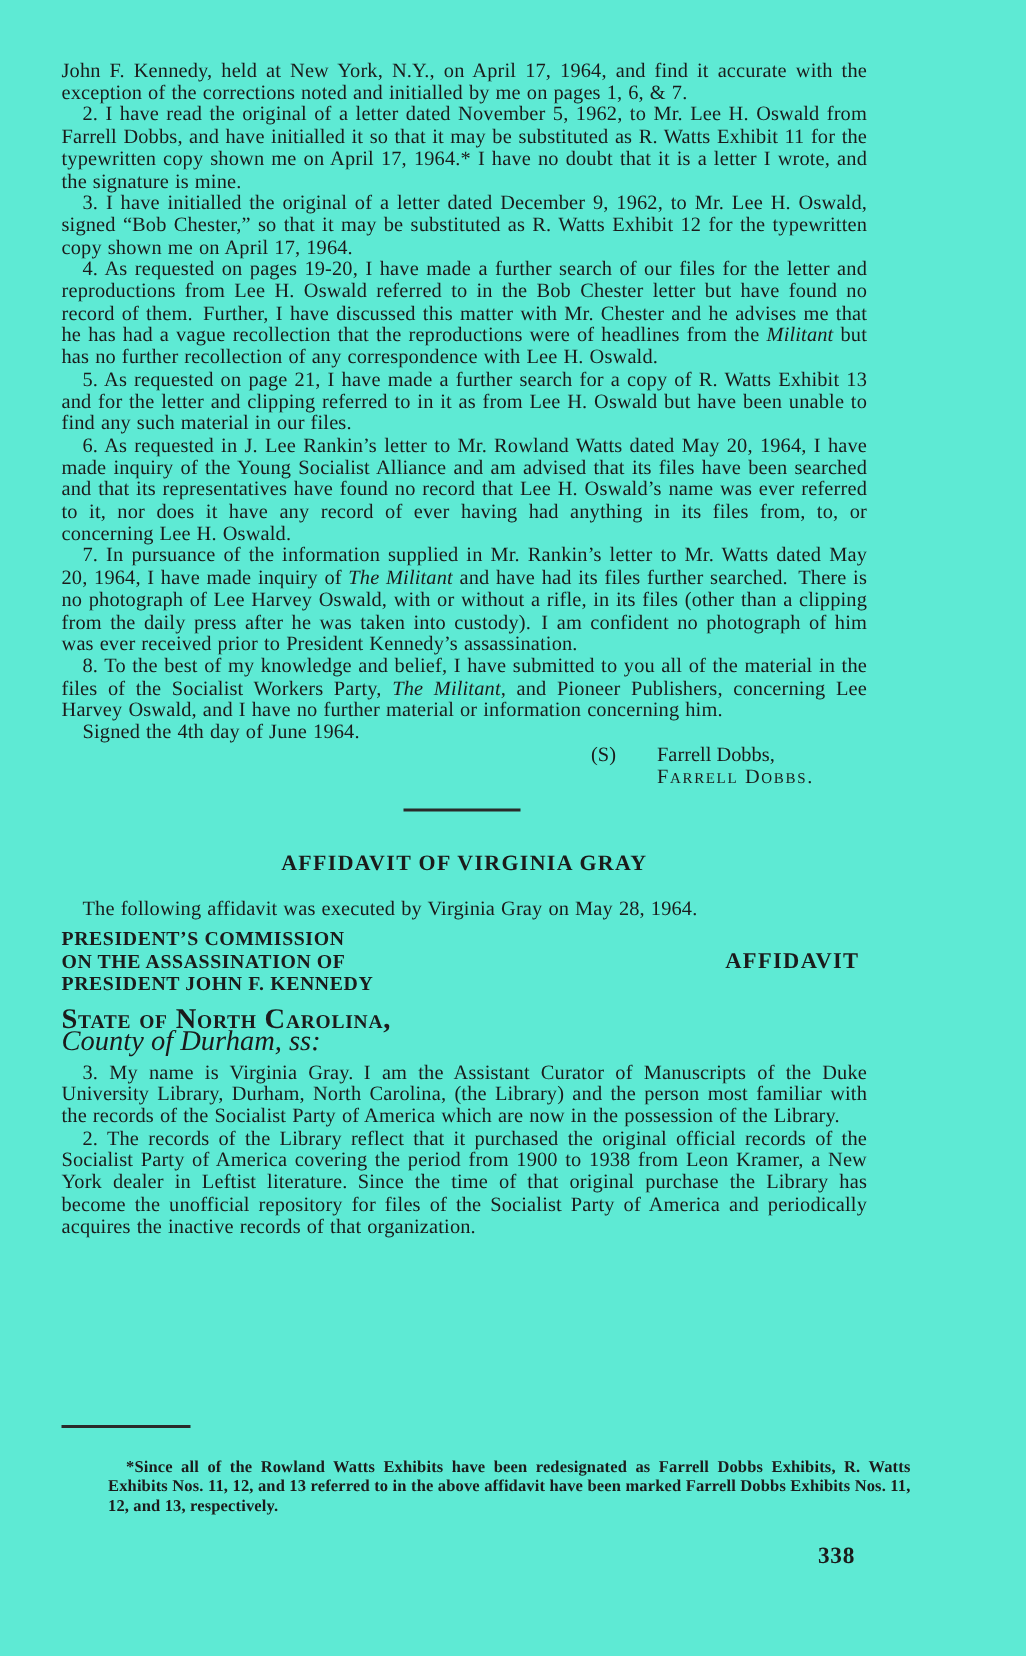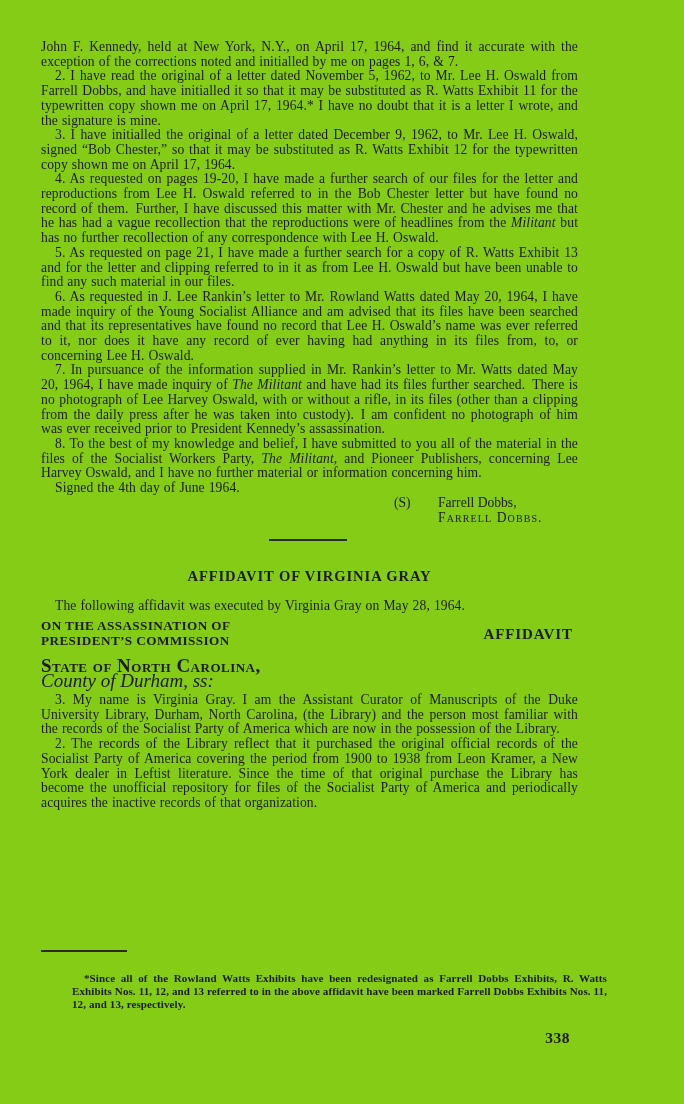--- a/index.html
+++ b/index.html
@@ -2,21 +2,21 @@
 <html><head>
 <meta charset="utf-8">
 <style>
   html, body { margin: 0; padding: 0; }
   body { background: #ffffff; }
 
   .page {
     position: relative;
     width: 684px;
     height: 1104px;
-    background: #84cc16;
+    background: #5eead4;
     color: #1b1b1b;
     font-family: "Liberation Serif", "DejaVu Serif", serif;
     overflow: hidden;
   }
 
   .text-block {
     position: absolute;
     left: 41px;
     top: 40px;
     width: 537px;
@@ -150,22 +150,23 @@
     </div>
 
     <hr class="section-divider">
 
     <h1 class="affidavit-heading">AFFIDAVIT OF VIRGINIA GRAY</h1>
 
     <p class="para indent intro-line">The following affidavit was executed by Virginia Gray on May 28, 1964.</p>
 
     <div class="commission-block">
       <div class="commission-lines">
+        <div>PRESIDENT’S COMMISSION</div>
         <div>ON THE ASSASSINATION OF</div>
-        <div>PRESIDENT’S COMMISSION</div>
+        <div>PRESIDENT JOHN F. KENNEDY</div>
       </div>
       <div class="affidavit-label">AFFIDAVIT</div>
     </div>
 
     <div class="venue">
       <div class="venue-state">State of North Carolina,</div>
       <div class="venue-county">County of Durham, ss:</div>
     </div>
 
 

